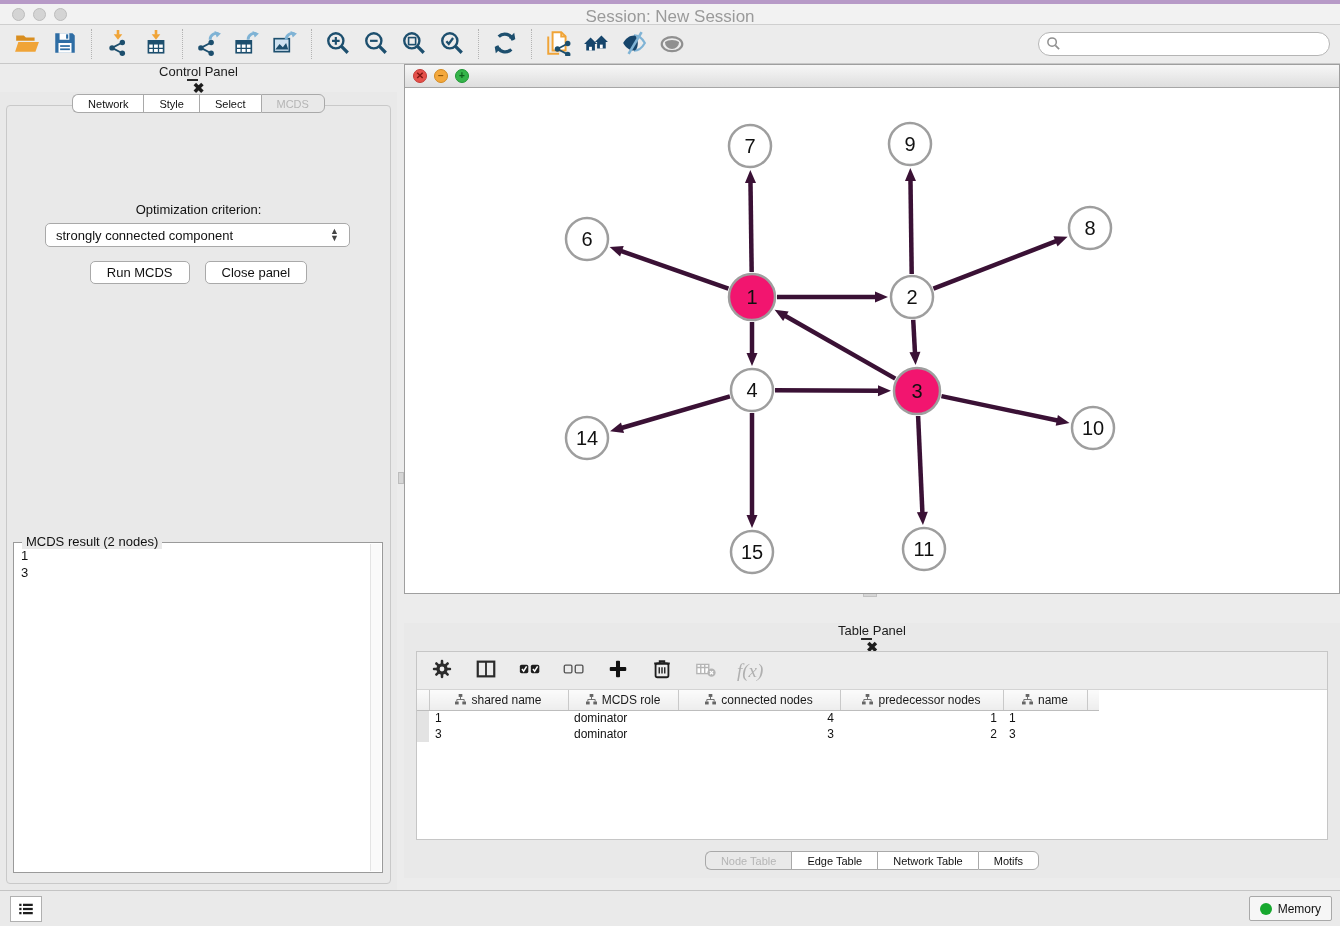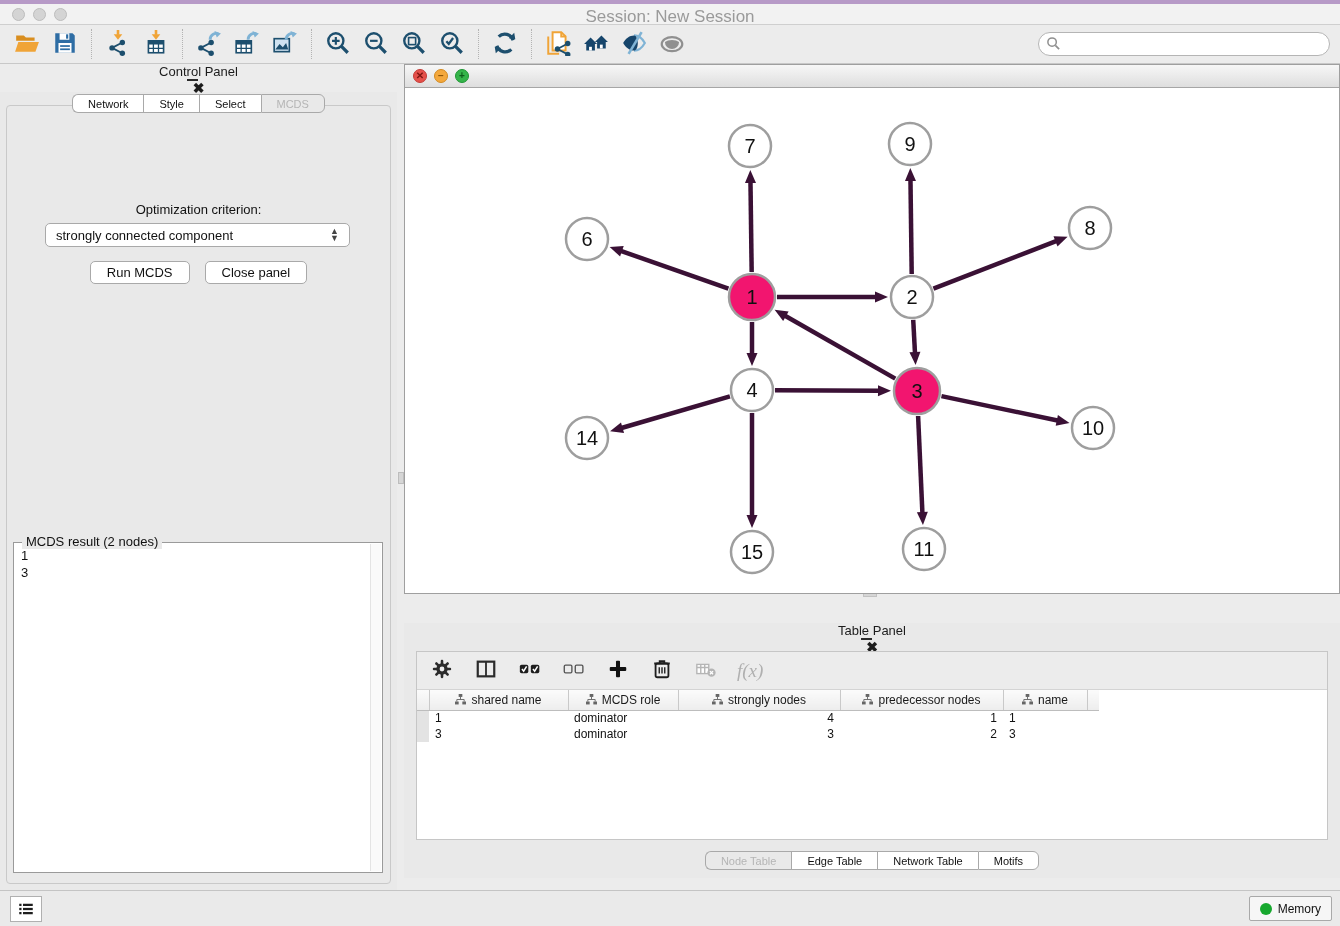--- a/index.html
+++ b/index.html
@@ -448,21 +448,21 @@
             <th style="width:162px">
               <span class="th-inner">
                 <svg width="11" height="11" viewBox="0 0 12 12">
                   <g fill="#666">
                     <rect x="4" y="0" width="4" height="3.2"></rect>
                     <rect x="0" y="8.2" width="4" height="3.2"></rect>
                     <rect x="8" y="8.2" width="4" height="3.2"></rect>
                   </g>
                   <path d="M6 3v3M2 8.2V6h8v2.2" stroke="#666" fill="none"></path>
                 </svg>
-                <span>strongly nodes</span>
+                <span>connected nodes</span>
               </span>
             </th>
             <th style="width:163px">
               <span class="th-inner">
                 <svg width="11" height="11" viewBox="0 0 12 12">
                   <g fill="#666">
                     <rect x="4" y="0" width="4" height="3.2"></rect>
                     <rect x="0" y="8.2" width="4" height="3.2"></rect>
                     <rect x="8" y="8.2" width="4" height="3.2"></rect>
                   </g>

